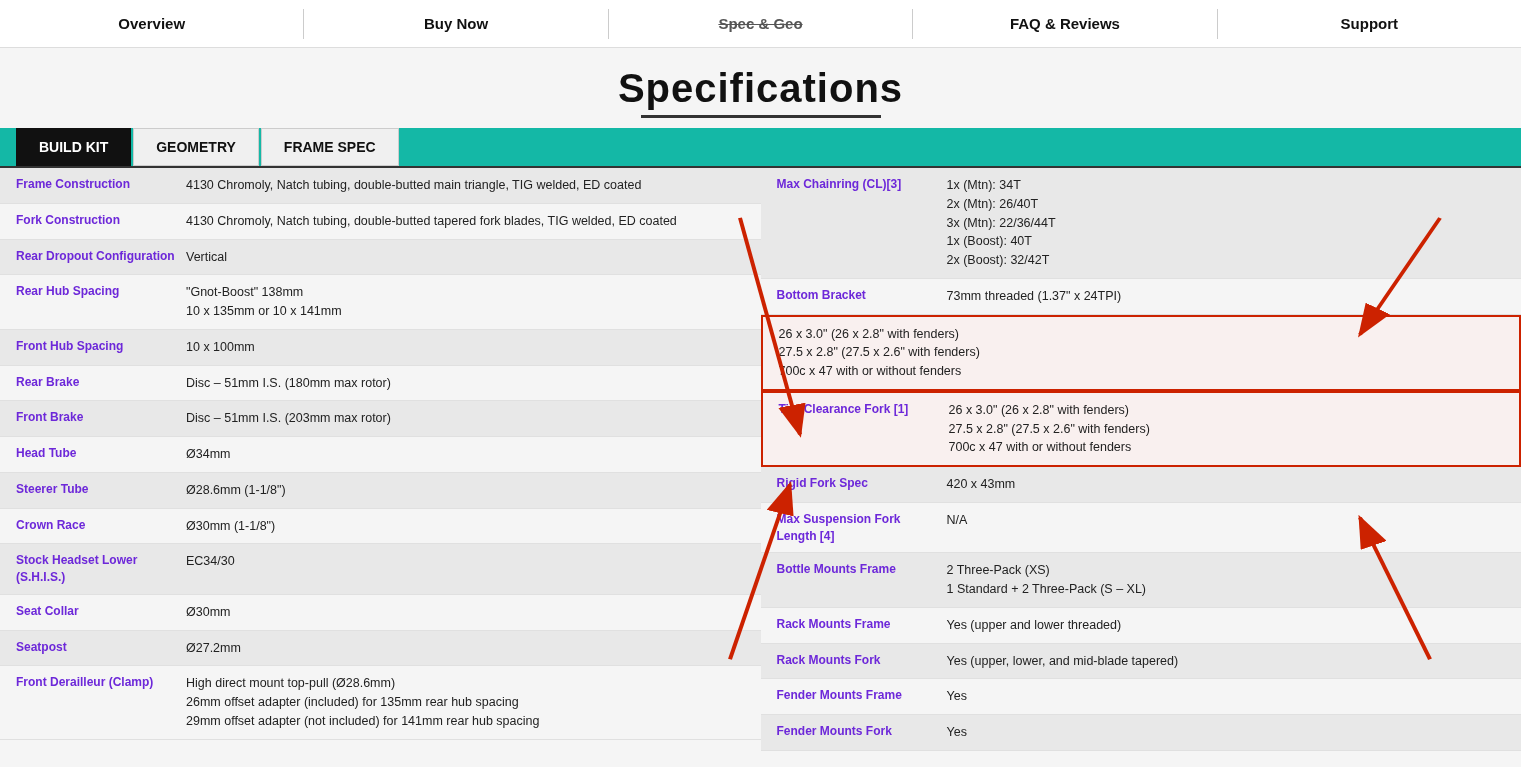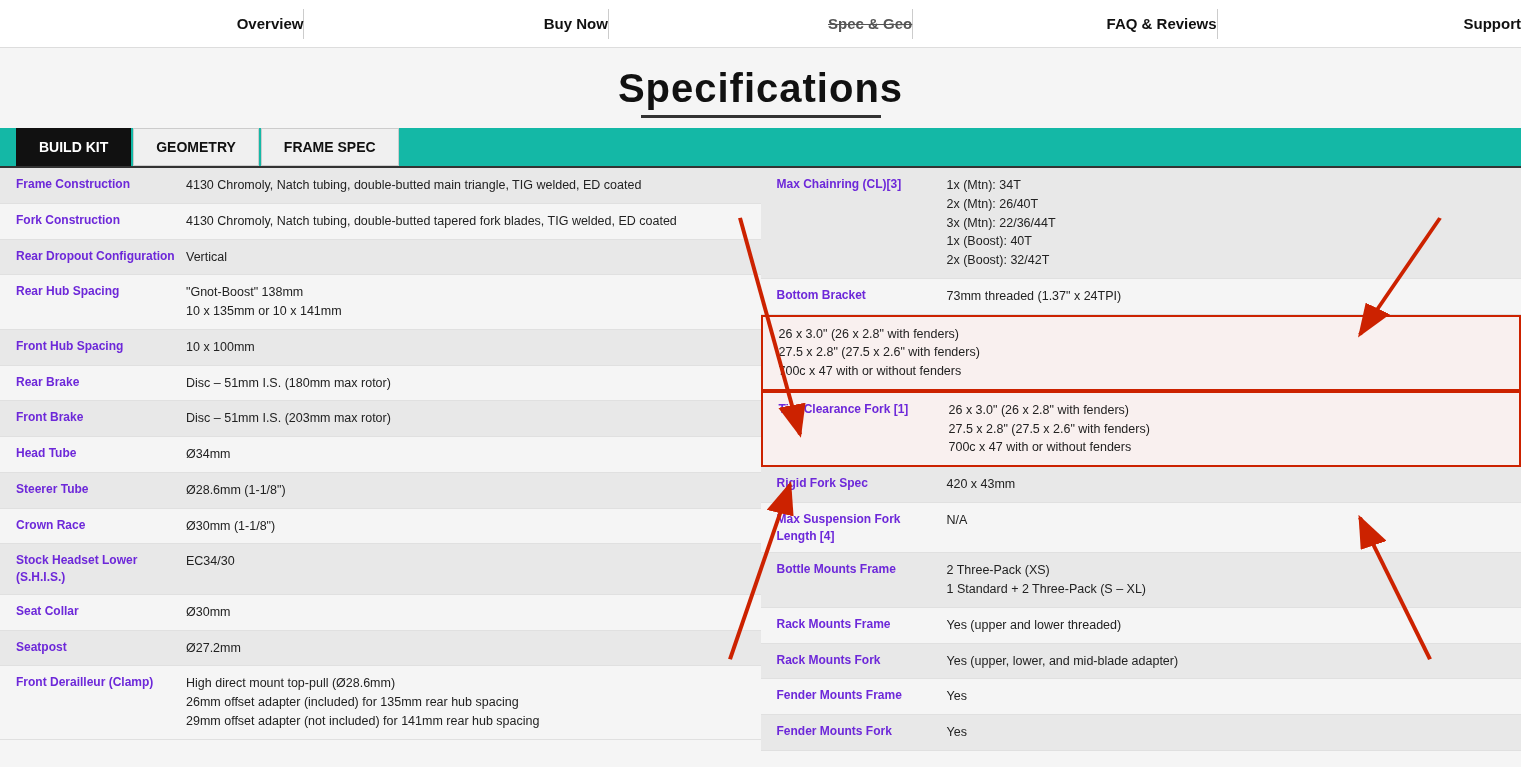--- a/index.html
+++ b/index.html
@@ -8,21 +8,21 @@
     
     .top-nav {
       display: flex;
       align-items: center;
       background: #fff;
       border-bottom: 1px solid #ddd;
       height: 48px;
     }
     .nav-item {
       flex: 1;
-      text-align: right;
+      text-align: center;
       font-size: 15px;
       font-weight: 600;
       color: #111;
       cursor: pointer;
       padding: 14px 0;
       position: relative;
     }
     .nav-item.active {
       text-decoration: line-through;
       color: #555;
@@ -265,21 +265,21 @@
           <div class="spec-label">Bottle Mounts Frame</div>
           <div class="spec-value" style="white-space: pre-line;">2 Three-Pack (XS)
 1 Standard + 2 Three-Pack (S – XL)</div>
         </div>
         <div class="spec-row">
           <div class="spec-label">Rack Mounts Frame</div>
           <div class="spec-value" style="white-space: pre-line;">Yes (upper and lower threaded)</div>
         </div>
         <div class="spec-row">
           <div class="spec-label">Rack Mounts Fork</div>
-          <div class="spec-value" style="white-space: pre-line;">Yes (upper, lower, and mid-blade adapter)</div>
+          <div class="spec-value" style="white-space: pre-line;">Yes (upper, lower, and mid-blade tapered)</div>
         </div>
         <div class="spec-row">
           <div class="spec-label">Fender Mounts Frame</div>
           <div class="spec-value" style="white-space: pre-line;">Yes</div>
         </div>
         <div class="spec-row">
           <div class="spec-label">Fender Mounts Fork</div>
           <div class="spec-value" style="white-space: pre-line;">Yes</div>
         </div>
       </div>

